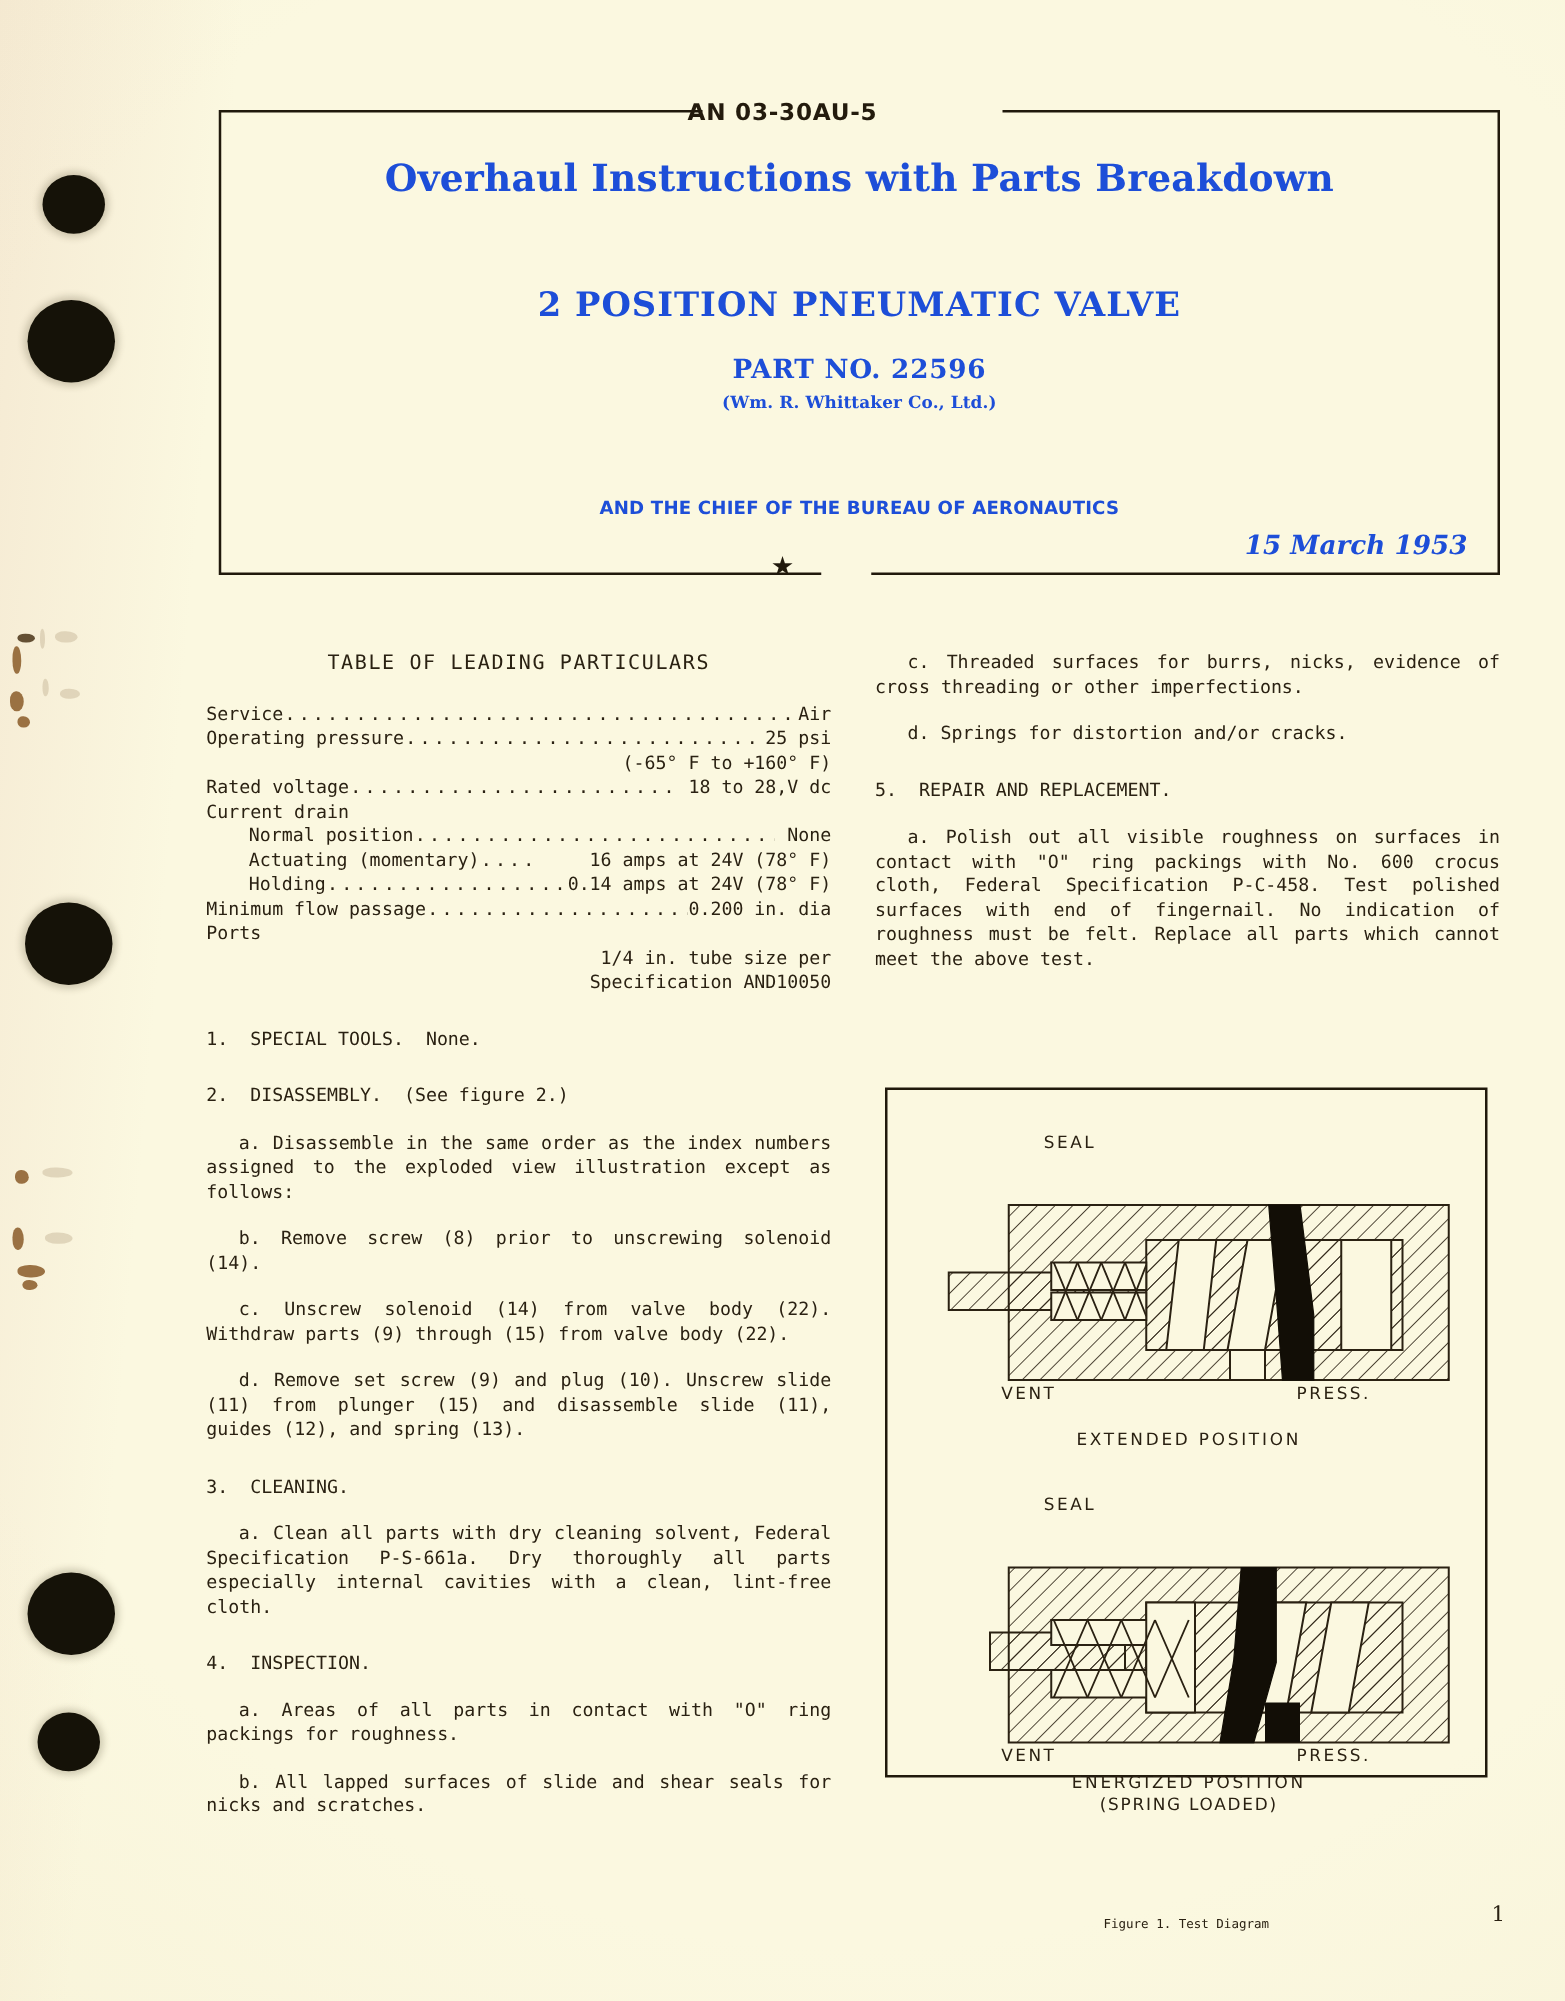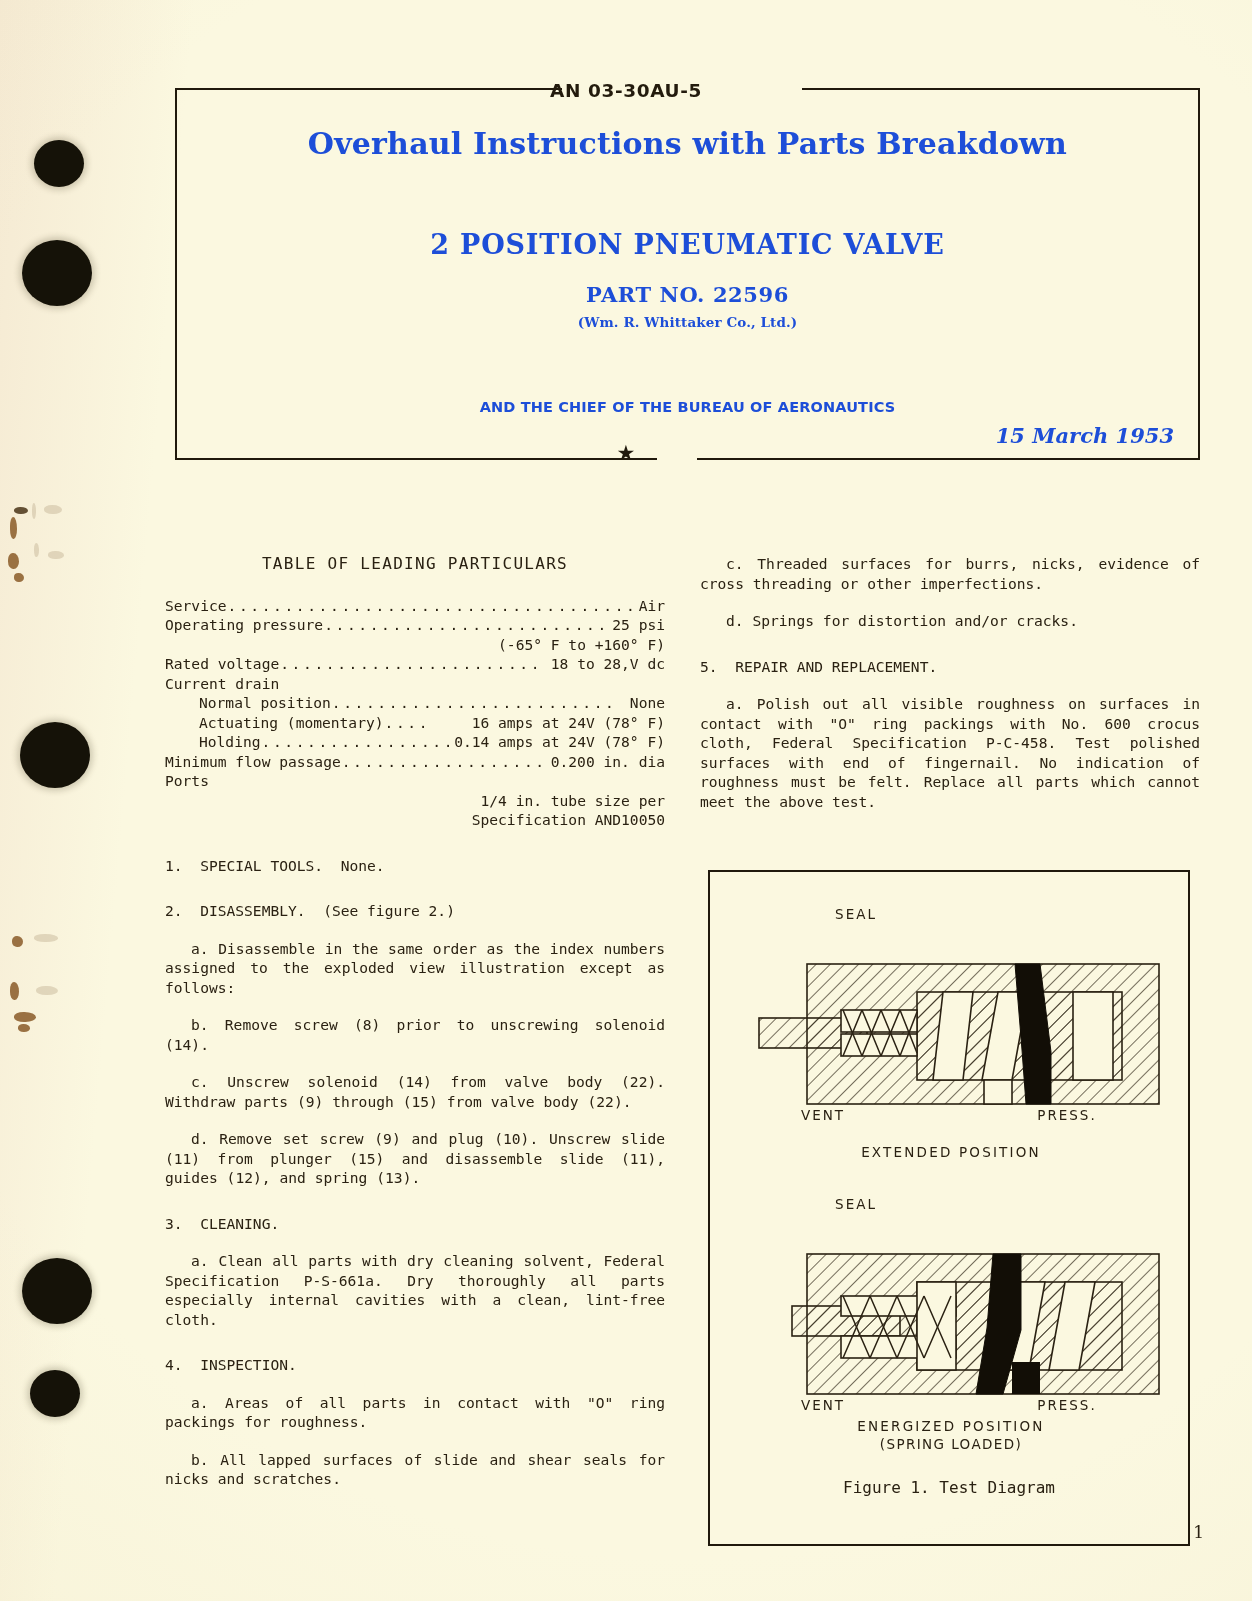--- a/index.html
+++ b/index.html
@@ -177,21 +177,21 @@
     top: 333px;
     font-family: "DejaVu Serif", serif;
     font-style: italic;
     font-weight: bold;
     font-size: 21px;
   }
 
   
   .col {
     position: absolute;
-    top: 554px;
+    top: 520px;
     font-family: "DejaVu Sans Mono", monospace;
     font-size: 14.6px;
     line-height: 19.5px;
     color: #2a2112;
   }
   #col-left  { left: 165px; width: 500px; }
   #col-right { left: 700px; width: 500px; }
 
   .tlp-heading {
     text-align: center;
@@ -232,33 +232,33 @@
     word-spacing: 0.1px;
   }
   .nogap { margin-top: 0; }
 
   
   #figure-box {
     position: absolute;
     left: 708px;
     top: 870px;
     width: 482px;
-    height: 676px;
+    height: 552px;
     border: 2.5px solid #20190c;
     box-sizing: border-box;
     background: transparent;
   }
   #figure-caption {
     position: absolute;
     left: 708px;
-    top: 1478px;
+    top: 1534px;
     width: 482px;
     text-align: center;
     font-family: "DejaVu Sans Mono", monospace;
-    font-size: 16px;
+    font-size: 10px;
     color: #2a2112;
   }
   .diagram {
     position: absolute;
     left: 0;
     width: 482px;
   }
   .diag-label {
     position: absolute;
     width: 482px;

